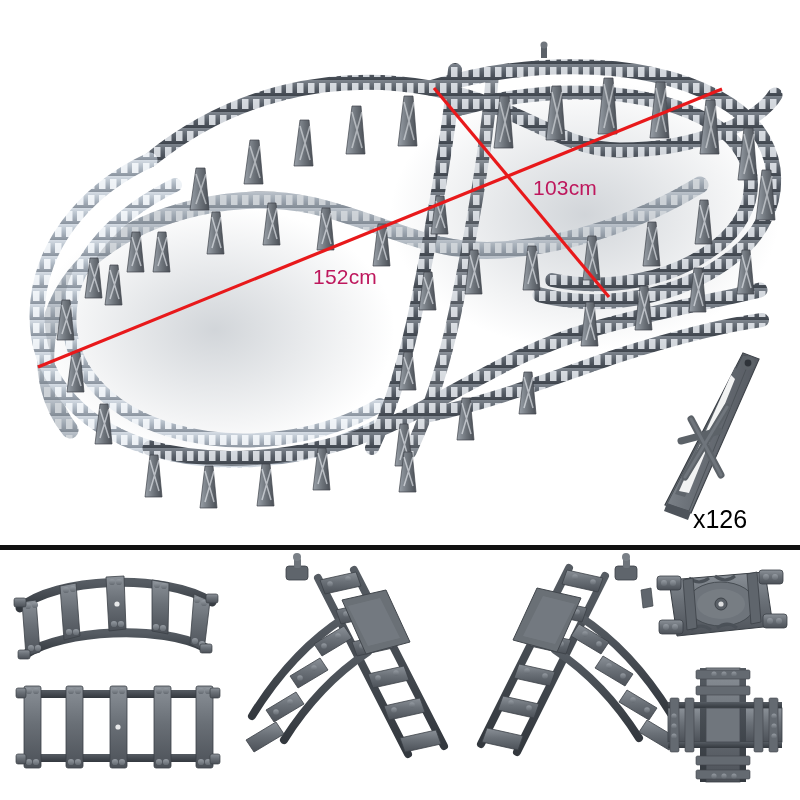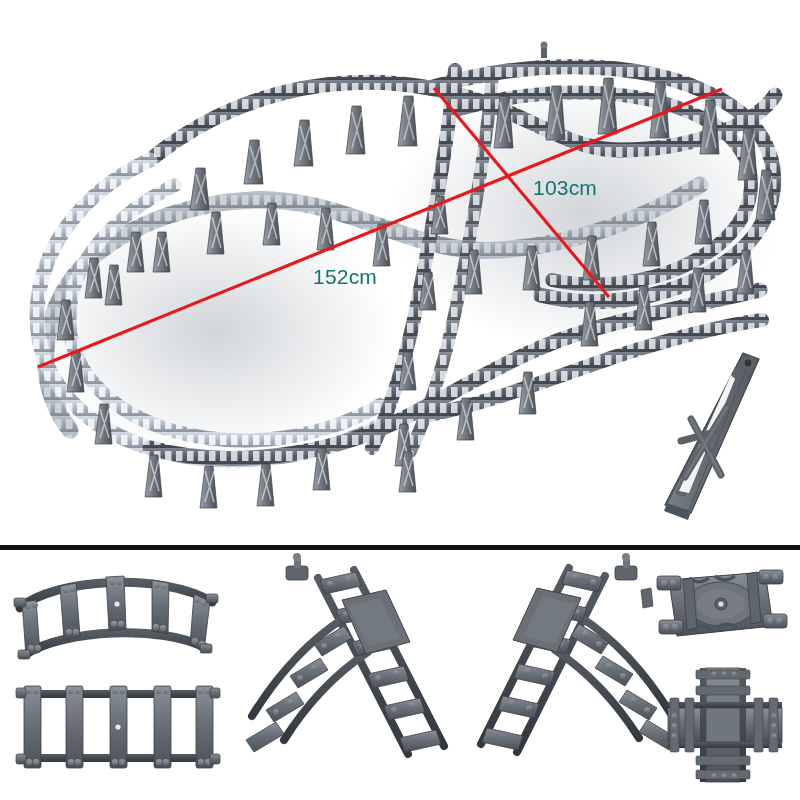--- a/index.html
+++ b/index.html
@@ -11,21 +11,21 @@
     position:relative;
   }
   .stage{position:absolute;inset:0;}
 
   
   #layout-photo{position:absolute;left:0;top:0;width:800px;height:548px;}
   #layout-svg{position:absolute;left:0;top:0;}
 
   .dim-label{
     position:absolute;
-    color:#0f766e;
+    color:#be185d;
     font-size:21px;
     letter-spacing:.2px;
     white-space:nowrap;
   }
   #dim-152-label{left:313px;top:265px;}
   #dim-103-label{left:533px;top:176px;}
 
   
   #pillar-callout{position:absolute;left:655px;top:345px;width:130px;height:185px;}
   #pillar-qty{
@@ -358,20 +358,21 @@
         <path d="M 72,62 L 30,132"></path>
         <path d="M 36,74 L 66,130"></path>
       </g>
 
       <path d="M 12,158 L 36,167 L 33,175 L 9,166 Z" fill="#4e545b"></path>
 
       <circle cx="93" cy="18" r="7" fill="#5c6268"></circle>
       <circle cx="93" cy="18" r="3.4" fill="#2f343a"></circle>
     </svg>
 
+    <div id="pillar-qty">x126</div>
   </div>
 
   <div id="divider"></div>
 
   <div id="parts-panel">
 
     <svg width="800" height="250" viewBox="0 0 800 250" style="position:absolute;left:0;top:0;">
       <defs>
         <linearGradient id="gPart" x1="0" y1="0" x2="0" y2="1">
           <stop offset="0%" stop-color="#8b9198"></stop>

